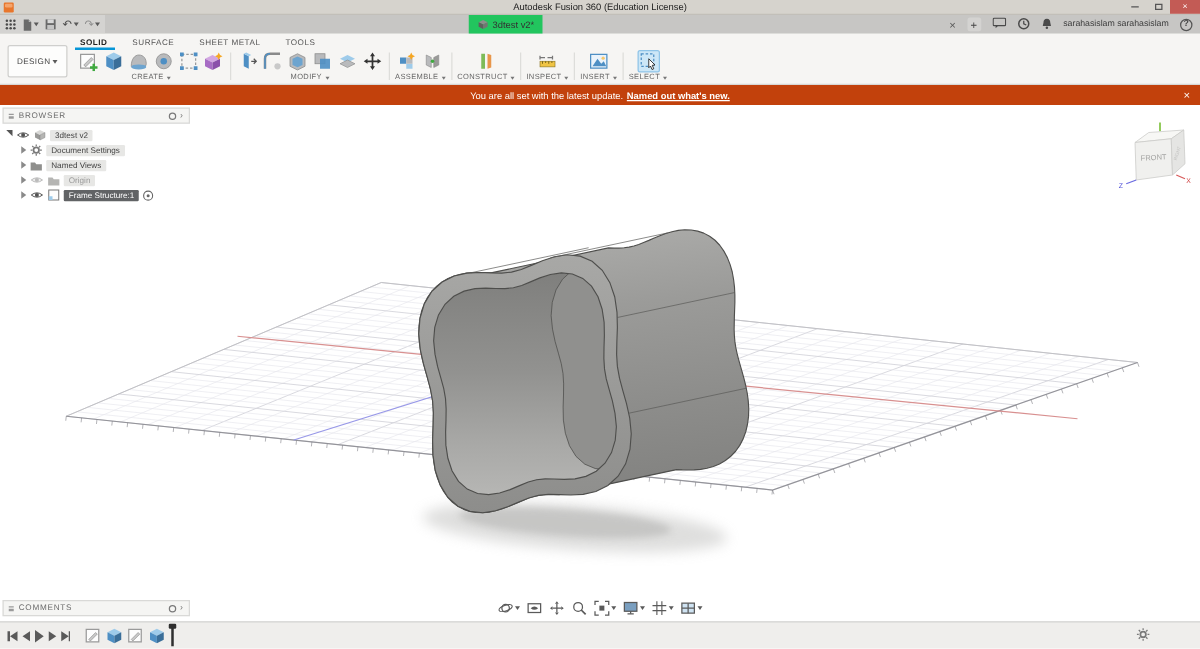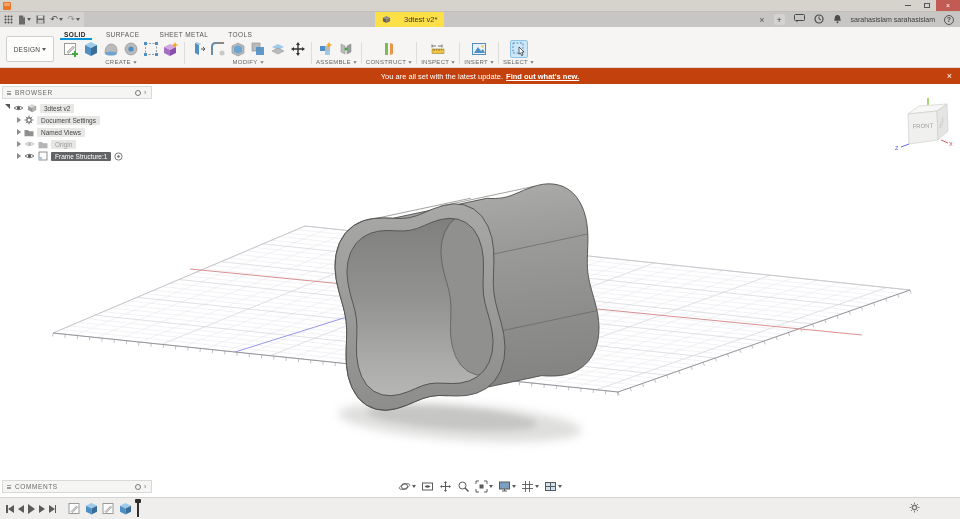--- a/index.html
+++ b/index.html
@@ -15,21 +15,21 @@
   .wbtn{width:19px;height:100%;display:flex;align-items:center;justify-content:center;color:#444;}
   .wbtn .bar{width:6px;height:1px;background:#555;}
   .wbtn .box{width:6px;height:5px;border:1px solid #555;}
   .wbtn.close{background:#c35b55;color:#fff;font-size:7px;width:24px;}
 
   
   .tabrow{height:15px;background:#c7c6c4;display:flex;align-items:center;position:relative;flex:0 0 auto;}
   .qat{height:100%;background:#d4d3d1;display:flex;align-items:center;padding:0 4px;gap:5px;}
   .qicon{display:flex;align-items:center;color:#4a4a4a;font-size:9px;line-height:1;gap:1px;}
   .caret{width:0;height:0;border-left:2.5px solid transparent;border-right:2.5px solid transparent;border-top:3px solid #5a5a5a;display:inline-block;}
-  .doctab{position:absolute;left:375px;top:0;height:100%;background:#fde047;display:flex;align-items:center;padding:0 7px;gap:13px;font-size:7.5px;color:#333;}
+  .doctab{position:absolute;left:375px;top:0;height:100%;background:#22c55e;display:flex;align-items:center;padding:0 7px;gap:3px;font-size:7.5px;color:#333;}
   .tabright{margin-left:auto;display:flex;align-items:center;gap:9px;padding-right:6px;color:#4a4a4a;}
   .tabx{font-size:9px;color:#555;}
   .plusbtn{width:11px;height:11px;background:#d4d3d1;border-radius:2px;display:flex;align-items:center;justify-content:center;font-size:9px;color:#444;}
   .uname{font-size:7px;color:#3c3c3c;}
   .helpq{width:10px;height:10px;border:1px solid #555;border-radius:50%;font-size:7px;display:flex;align-items:center;justify-content:center;color:#444;font-weight:bold;}
 
   
   .ribbon{height:41px;background:#f6f5f3;border-bottom:1px solid #d8d8d6;flex:0 0 auto;display:flex;position:relative;}
   .envbtn{margin:9px 4px 5px 6px;width:48px;background:#fdfdfc;border:1px solid #cfcfcd;border-radius:2px;display:flex;align-items:center;justify-content:center;gap:2px;font-size:6.5px;color:#444;letter-spacing:.3px;}
   .ribmain{flex:1;display:flex;flex-direction:column;}
@@ -92,20 +92,21 @@
   .feat{width:14px;height:14px;display:flex;align-items:center;justify-content:center;}
   .tmark{width:2px;height:17px;background:#2f2f2f;position:relative;margin-left:2px;}
   .tmark:before{content:"";position:absolute;top:-1px;left:-2px;width:6px;height:4px;background:#2f2f2f;border-radius:1px;}
   .tl-gear{position:absolute;right:40px;}
 </style>
 </head>
 <body>
 
 <div class="titlebar">
   <div class="applogo"></div>
+  <div class="wtitle">Autodesk Fusion 360 (Education License)</div>
   <div class="winbtns">
     <div class="wbtn">
         <span class="bar"></span>
       </div>
     <div class="wbtn">
         <span class="box"></span>
       </div>
     <div class="wbtn close">×</div>
   </div>
 </div>
@@ -383,21 +384,21 @@
             <span>SELECT</span>
             <span class="caret"></span>
           </div>
       </div>
     </div>
   </div>
 </div>
 
 <div class="banner" style="background:#c2410c;">
   <span>You are all set with the latest update.</span>
-  <a href="#">Find out what's new.</a>
+  <a href="#">Named out what's new.</a>
   <span class="bclose">×</span>
 </div>
 
 <div class="canvas">
   <svg id="scene" viewBox="0 0 960 413">
     <defs>
       <linearGradient id="gBody" x1="0" y1="0" x2="0.15" y2="1">
         <stop offset="0" stop-color="#b0b0ae"></stop>
           <stop offset="0.35" stop-color="#9b9b99"></stop>
           <stop offset="0.7" stop-color="#8d8d8b"></stop>

